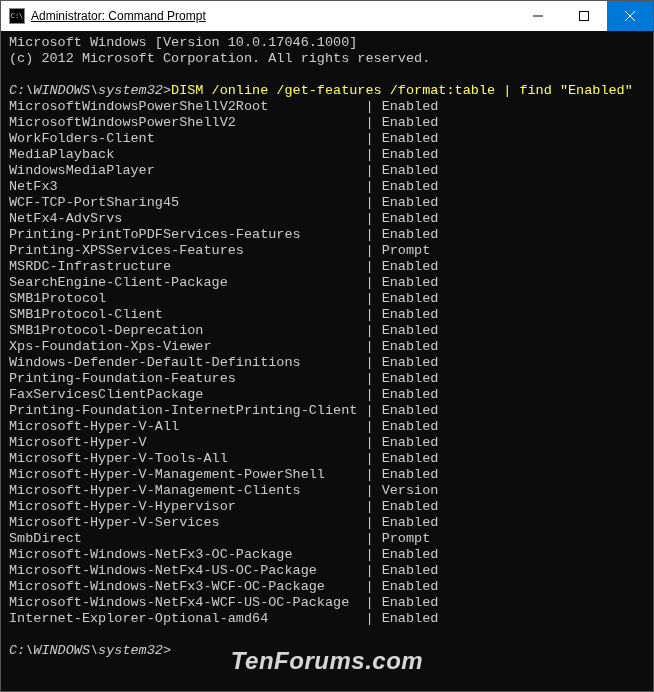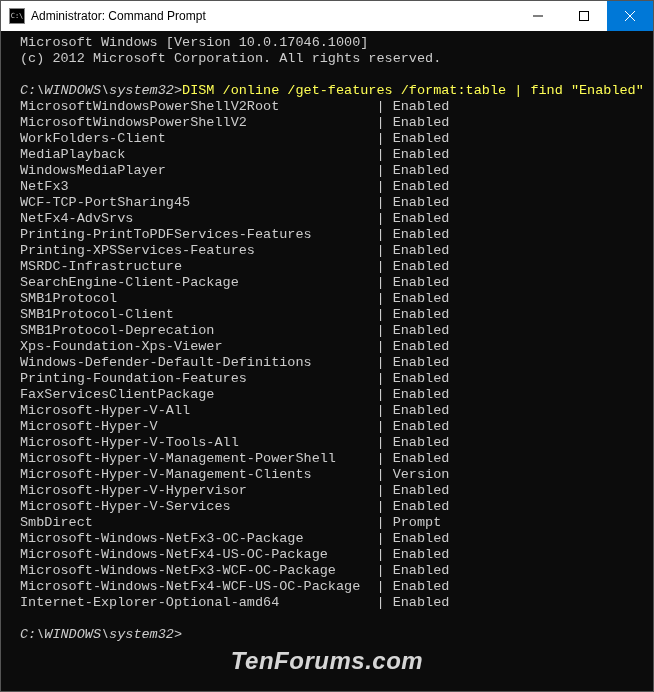--- a/index.html
+++ b/index.html
@@ -41,20 +41,21 @@
       justify-content: center;
       font-size: 7px;
       color: #ccc;
       font-family: monospace;
     }
     .titlebar-text {
       font-family: "Segoe UI", sans-serif;
       font-size: 12px;
       color: #000;
       flex: 1;
+      text-decoration: underline;
     }
     .titlebar-buttons {
       display: flex;
       height: 100%;
     }
     .titlebar-btn {
       width: 46px;
       height: 30px;
       display: flex;
       align-items: center;
@@ -65,21 +66,21 @@
       background: #fff;
       color: #000;
     }
     .btn-close {
       background: #0078d7;
       color: #fff;
     }
     .terminal {
       flex: 1;
       background: #0c0c0c;
-      padding: 4px 19px;
+      padding: 4px 8px;
       font-size: 13.5px;
       line-height: 16px;
       color: #cccccc;
       font-family: Consolas, "Courier New", monospace;
       overflow: hidden;
       position: relative;
     }
     .line {
       white-space: pre;
     }
@@ -138,30 +139,31 @@
     <div id="feature-rows">
         <div class="line">MicrosoftWindowsPowerShellV2Root            | Enabled</div>
         <div class="line">MicrosoftWindowsPowerShellV2                | Enabled</div>
         <div class="line">WorkFolders-Client                          | Enabled</div>
         <div class="line">MediaPlayback                               | Enabled</div>
         <div class="line">WindowsMediaPlayer                          | Enabled</div>
         <div class="line">NetFx3                                      | Enabled</div>
         <div class="line">WCF-TCP-PortSharing45                       | Enabled</div>
         <div class="line">NetFx4-AdvSrvs                              | Enabled</div>
         <div class="line">Printing-PrintToPDFServices-Features        | Enabled</div>
-        <div class="line">Printing-XPSServices-Features               | Enabled</div>
+        <div class="line">Printing-XPSServices-Features               | Prompt</div>
         <div class="line">MSRDC-Infrastructure                        | Enabled</div>
         <div class="line">SearchEngine-Client-Package                 | Enabled</div>
         <div class="line">SMB1Protocol                                | Enabled</div>
         <div class="line">SMB1Protocol-Client                         | Enabled</div>
         <div class="line">SMB1Protocol-Deprecation                    | Enabled</div>
         <div class="line">Xps-Foundation-Xps-Viewer                   | Enabled</div>
         <div class="line">Windows-Defender-Default-Definitions        | Enabled</div>
         <div class="line">Printing-Foundation-Features                | Enabled</div>
         <div class="line">FaxServicesClientPackage                    | Enabled</div>
+        <div class="line">Printing-Foundation-InternetPrinting-Client | Enabled</div>
         <div class="line">Microsoft-Hyper-V-All                       | Enabled</div>
         <div class="line">Microsoft-Hyper-V                           | Enabled</div>
         <div class="line">Microsoft-Hyper-V-Tools-All                 | Enabled</div>
         <div class="line">Microsoft-Hyper-V-Management-PowerShell     | Enabled</div>
         <div class="line">Microsoft-Hyper-V-Management-Clients        | Version</div>
         <div class="line">Microsoft-Hyper-V-Hypervisor                | Enabled</div>
         <div class="line">Microsoft-Hyper-V-Services                  | Enabled</div>
         <div class="line">SmbDirect                                   | Prompt</div>
         <div class="line">Microsoft-Windows-NetFx3-OC-Package         | Enabled</div>
         <div class="line">Microsoft-Windows-NetFx4-US-OC-Package      | Enabled</div>

